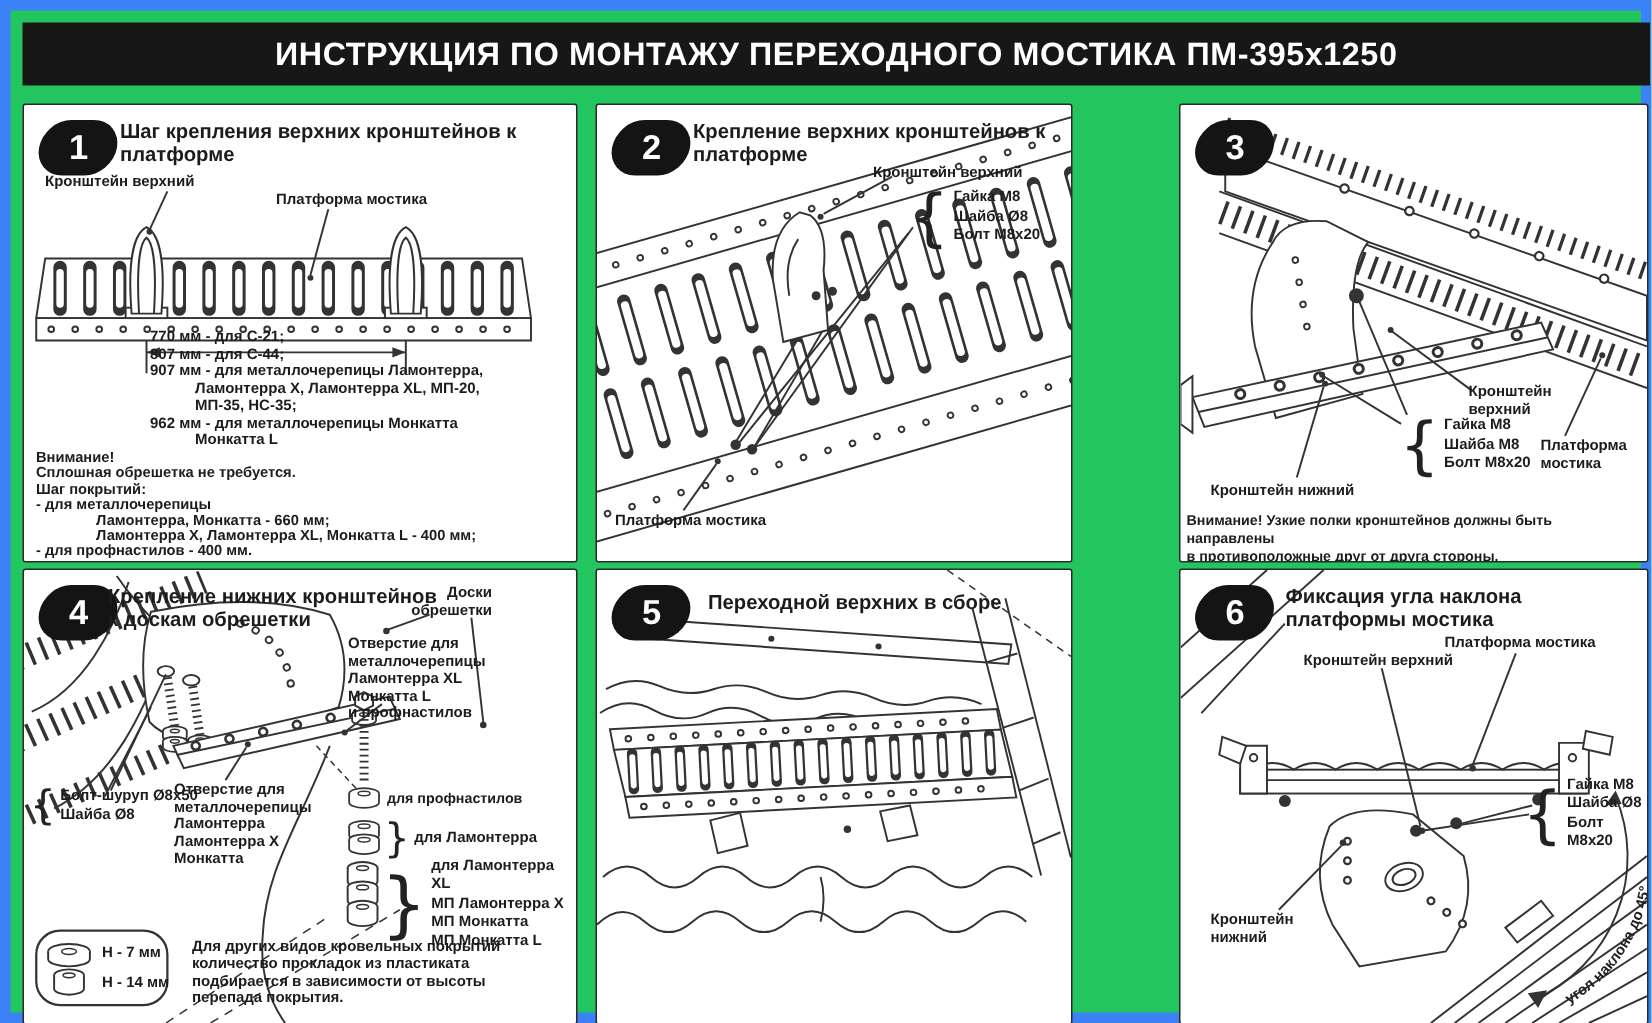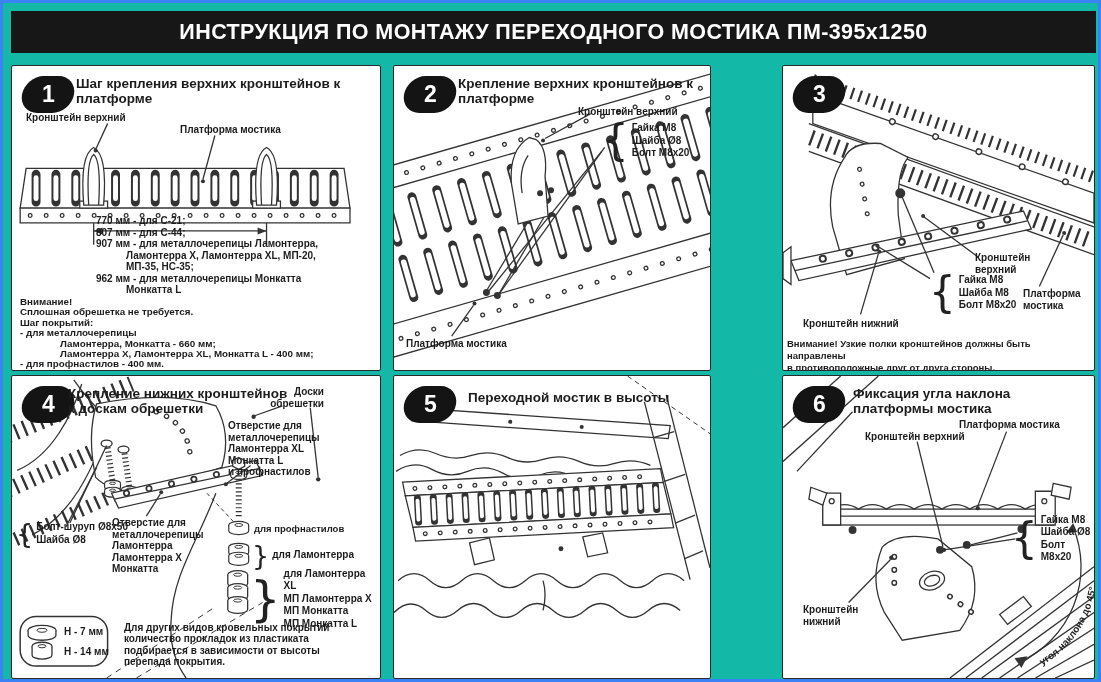--- a/index.html
+++ b/index.html
@@ -1,19 +1,19 @@
 <!DOCTYPE html>
 <html><head>
 <meta charset="utf-8">
 <style>
   *{margin:0;padding:0;box-sizing:border-box}
   html,body{background:#fff}
   body{width:1101px;height:682px;position:relative;overflow:hidden;
        font-family:"Liberation Sans","DejaVu Sans",sans-serif;color:#1c1c1c}
-  .page{position:absolute;inset:0;border:3px solid #3b82f6;background:#14b8a6}
+  .page{position:absolute;inset:0;border:7px solid #3b82f6;background:#22c55e}
   .titlebar{position:absolute;left:8px;top:8px;width:1085px;height:42px;background:#171717;
             color:#fff;display:flex;align-items:center;justify-content:center;
             font-weight:bold;font-size:21.5px;letter-spacing:.4px}
   .panel{position:absolute;border:1.6px solid #2a2a2a;border-radius:2px;background:#fff;overflow:hidden}
   .art{position:absolute;left:0;top:0;width:100%;height:100%}
   .badge{position:absolute;left:10px;top:10px;width:52px;height:37px;background:#141414;
          border-radius:19px;transform:skewX(-10deg);display:flex;align-items:center;justify-content:center;z-index:3}
   .badge span{color:#fff;font-size:23px;font-weight:bold;transform:skewX(10deg)}
   .ptitle{position:absolute;top:10px;font-size:13.5px;font-weight:bold;line-height:1.14;z-index:3}
   .lbl{position:absolute;font-size:10px;font-weight:bold;line-height:11.5px;z-index:2}
@@ -380,21 +380,21 @@
 
         <path d="M4,206 q16,-14 32,0 t32,0 t32,0 t32,0 t32,0 t32,0 t32,0 t32,0 t32,0"></path>
         <path d="M0,238 q16,-16 32,-2 t32,0 t32,0 t32,0 t32,0 t32,0 t32,0 t32,0 t32,0"></path>
         <path d="M150,206 q4,14 0,30"></path>
         <circle cx="168" cy="174" r="2.5" fill="#333" stroke="none"></circle>
       </g>
     </svg>
     <div class="badge">
         <span>5</span>
       </div>
-    <div class="ptitle" style="left:74px;right:6px;text-align:left;top:14px">Переходной мостик в высоты</div>
+    <div class="ptitle" style="left:74px;right:6px;text-align:left;top:14px">Переходной верхних в сборе</div>
   </section>
 
   <section class="panel" style="left:779px;top:372px;width:313px;height:304px">
     <svg class="art" viewBox="0 0 313 304">
       <g stroke="#333" stroke-width="1.3" fill="none">
 
         <line x1="0" y1="52" x2="58" y2="0"></line>
         <line x1="0" y1="86" x2="96" y2="0"></line>
         <line x1="14" y1="96" x2="70" y2="36"></line>
 

